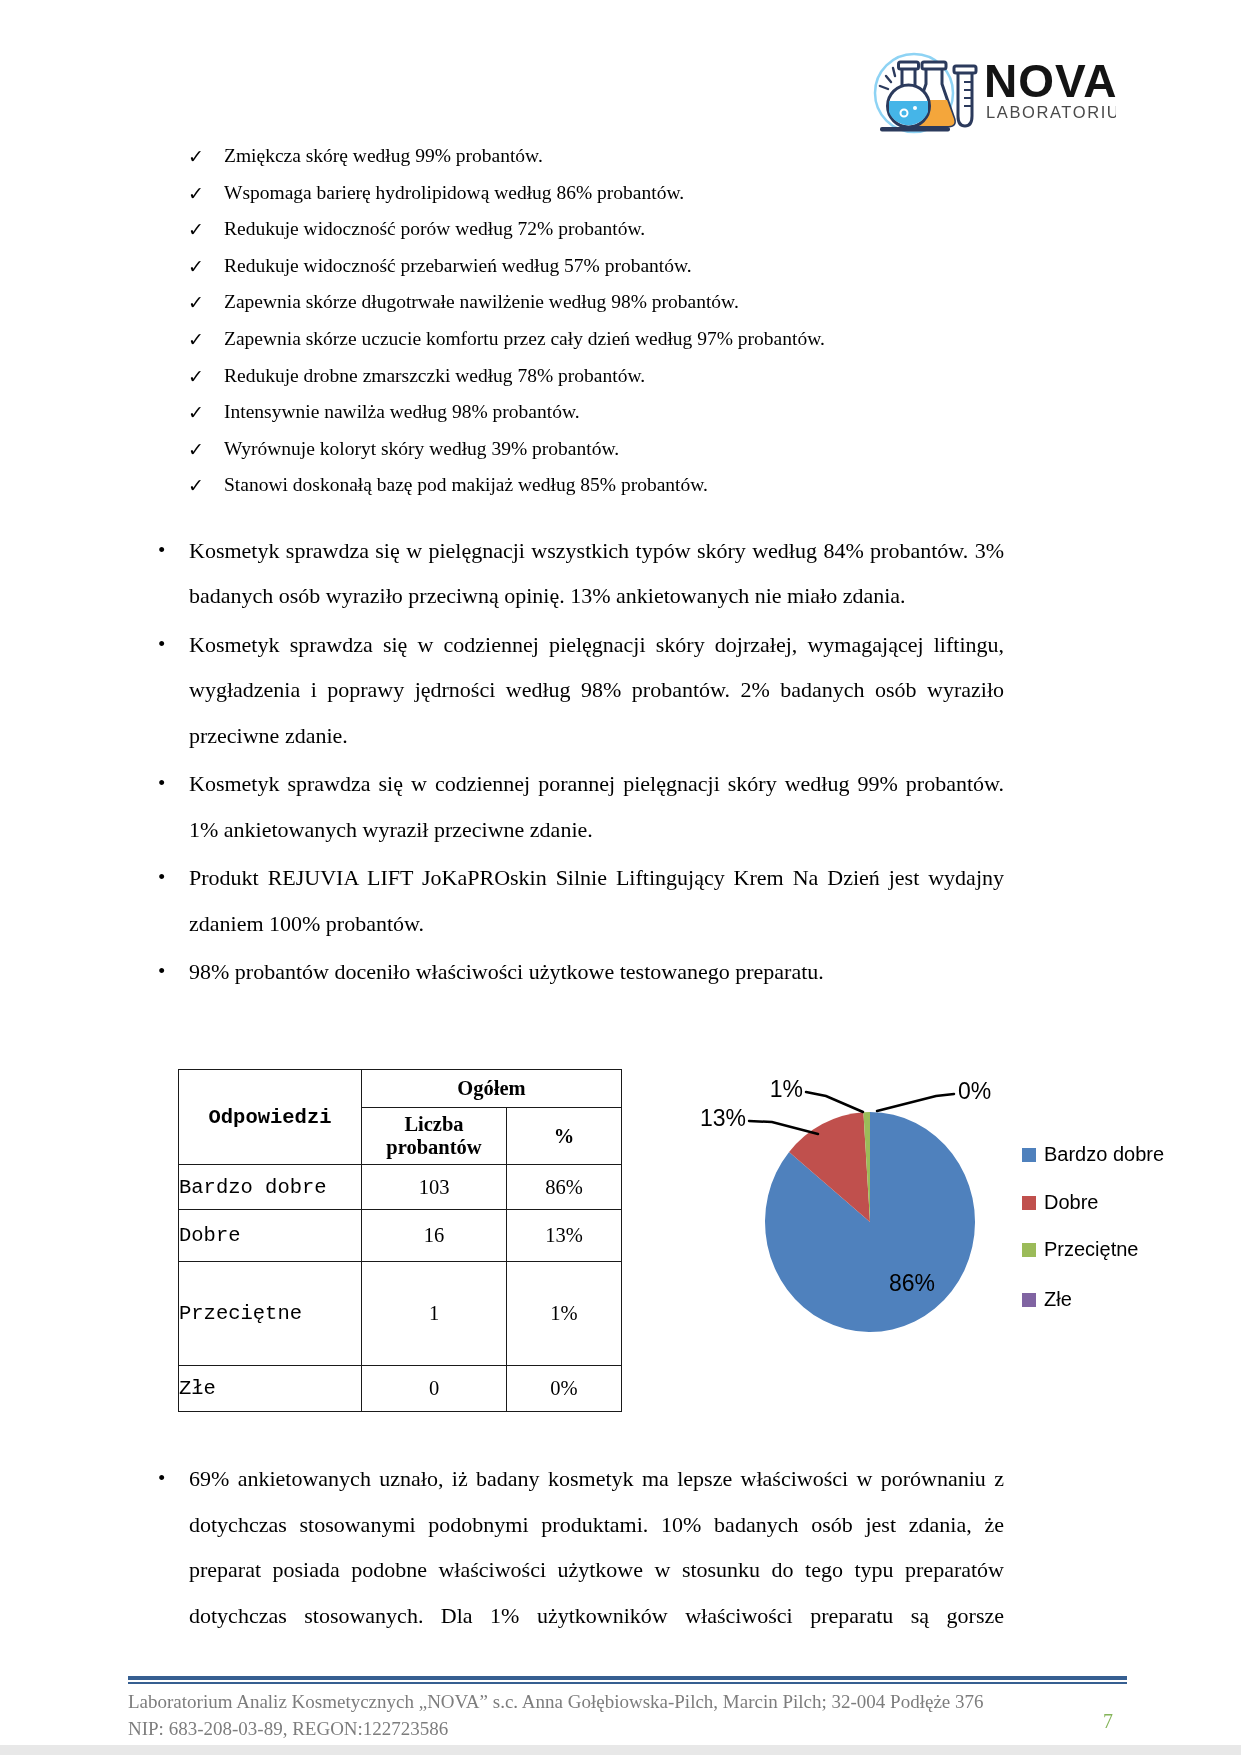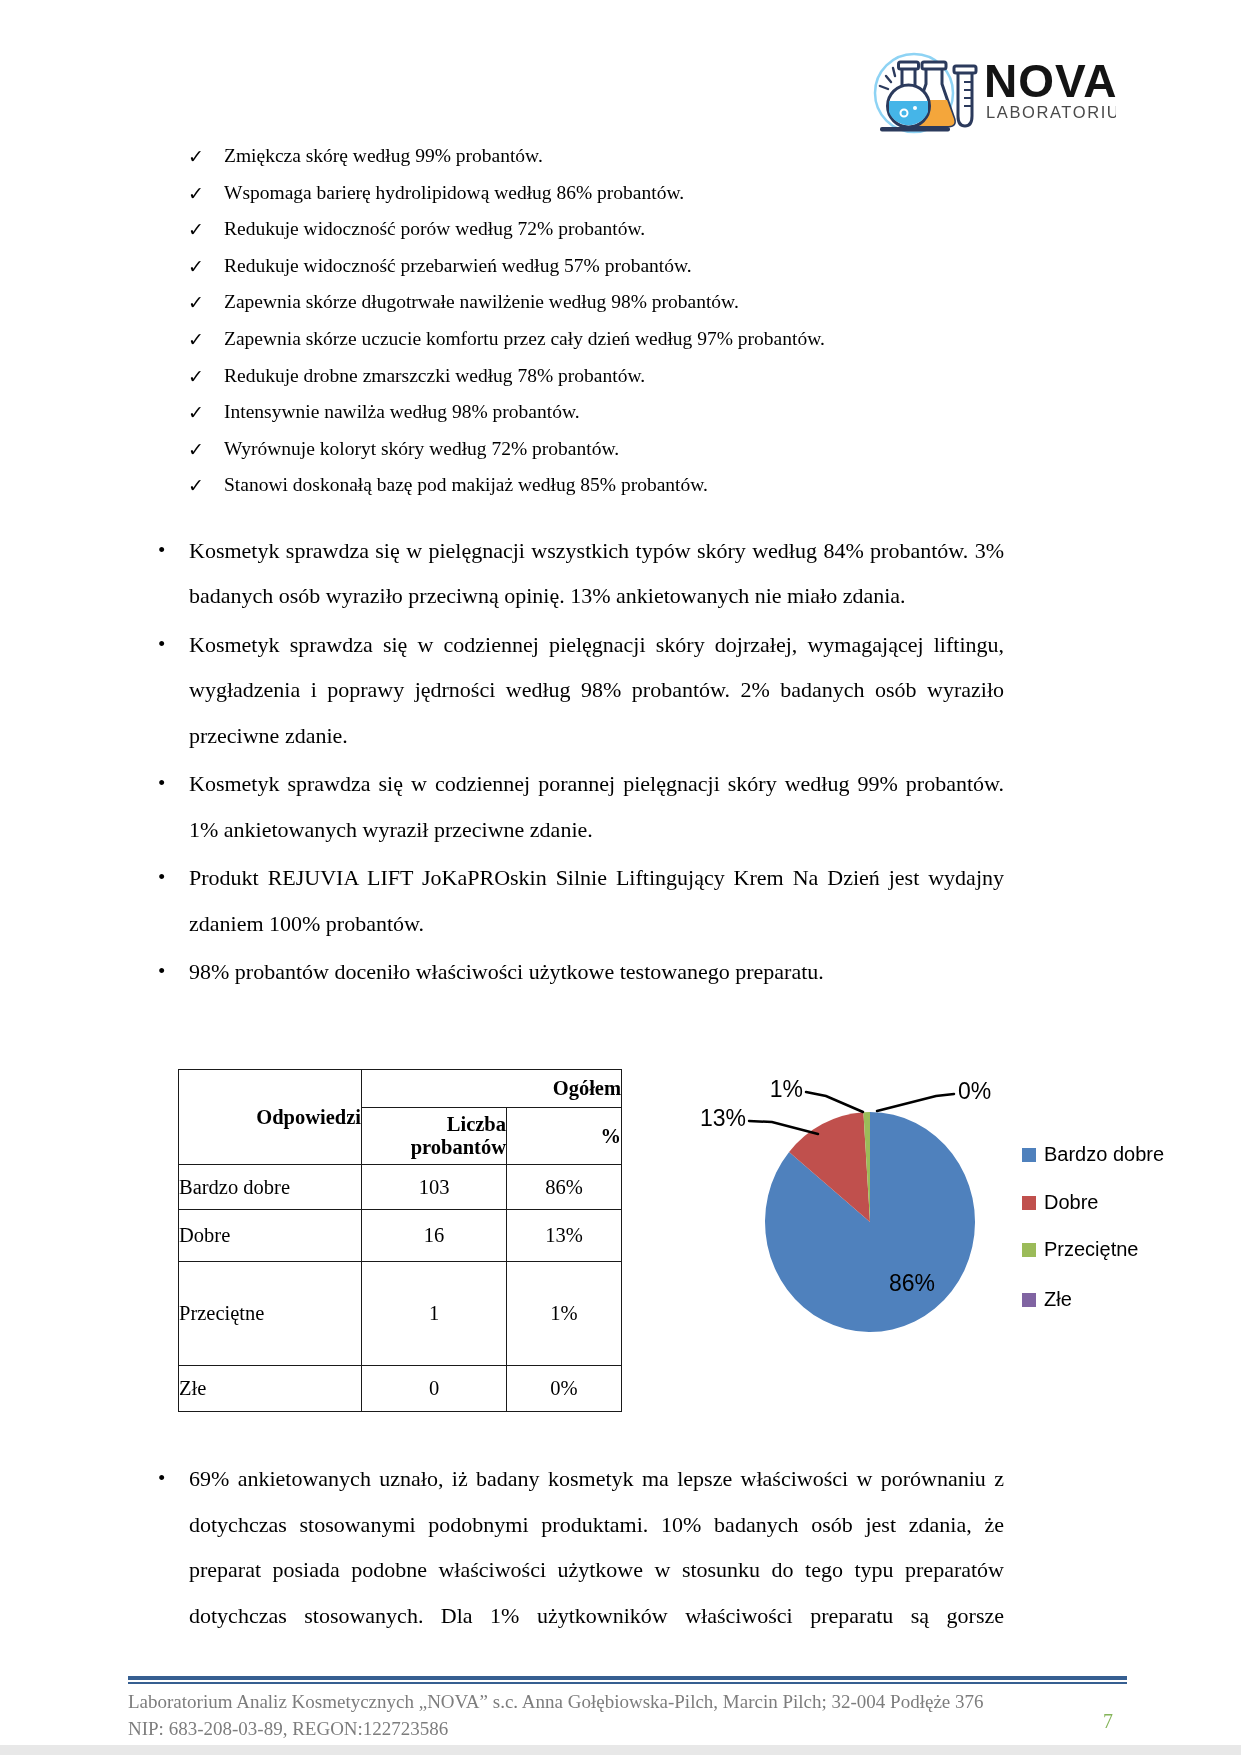--- a/index.html
+++ b/index.html
@@ -16,22 +16,22 @@
   .check-icon{width:36px;flex:0 0 36px;font-family:"DejaVu Sans",sans-serif;font-size:19px;}
   .bullets{margin-top:24px;}
   .bullet-item{display:flex;align-items:flex-start;margin-bottom:3px;}
   .bullet-dot{width:31px;flex:0 0 31px;font-size:21px;line-height:45.5px;}
   .bullet-text{flex:1;font-size:22px;line-height:45.5px;text-align:justify;}
   .bold{font-weight:normal;}
   
   .table-wrap{position:absolute;left:178px;top:1069px;}
   table.res{border-collapse:collapse;table-layout:fixed;width:443px;font-size:20.5px;}
   table.res th, table.res td{border:1.5px solid #1a1a1a;padding:0;vertical-align:middle;}
-  table.res th{font-weight:bold;text-align:right;}
-  .cell-label{text-align:left;padding-left:8px;}
+  table.res th{font-weight:bold;text-align:center;}
+  .cell-label{text-align:left;padding-left:8px;font-family:Liberation Mono, monospace;}
   .num{text-align:center;}
   tr.h1{height:38px;} tr.h2{height:57px;}
   tr.r1{height:45px;} tr.r2{height:52px;} tr.r3{height:104px;} tr.r4{height:46px;}
   
   .chart-wrap{position:absolute;left:620px;top:1040px;}
   .chart-label{font-family:"Liberation Sans",sans-serif;font-size:23px;fill:#000;}
   .legend-label{font-family:"Liberation Sans",sans-serif;font-size:20px;fill:#000;}
   
   .para6{position:absolute;left:158px;top:1456px;width:846px;display:flex;}
   .para6 .bullet-text{text-align:justify;text-align-last:justify;}
@@ -114,21 +114,21 @@
       <div class="check-item">
           <span class="check-icon">✓</span>
           <span>Redukuje drobne zmarszczki według 78% probantów.</span>
         </div>
       <div class="check-item">
           <span class="check-icon">✓</span>
           <span>Intensywnie nawilża według 98% probantów.</span>
         </div>
       <div class="check-item">
           <span class="check-icon">✓</span>
-          <span>Wyrównuje koloryt skóry według 72% probantów.</span>
+          <span>Wyrównuje koloryt skóry według 39% probantów.</span>
         </div>
       <div class="check-item">
           <span class="check-icon">✓</span>
           <span>Stanowi doskonałą bazę pod makijaż według 85% probantów.</span>
         </div>
     </div>
 
     <div class="bullets">
       <div class="bullet-item">
         <span class="bullet-dot">•</span>

